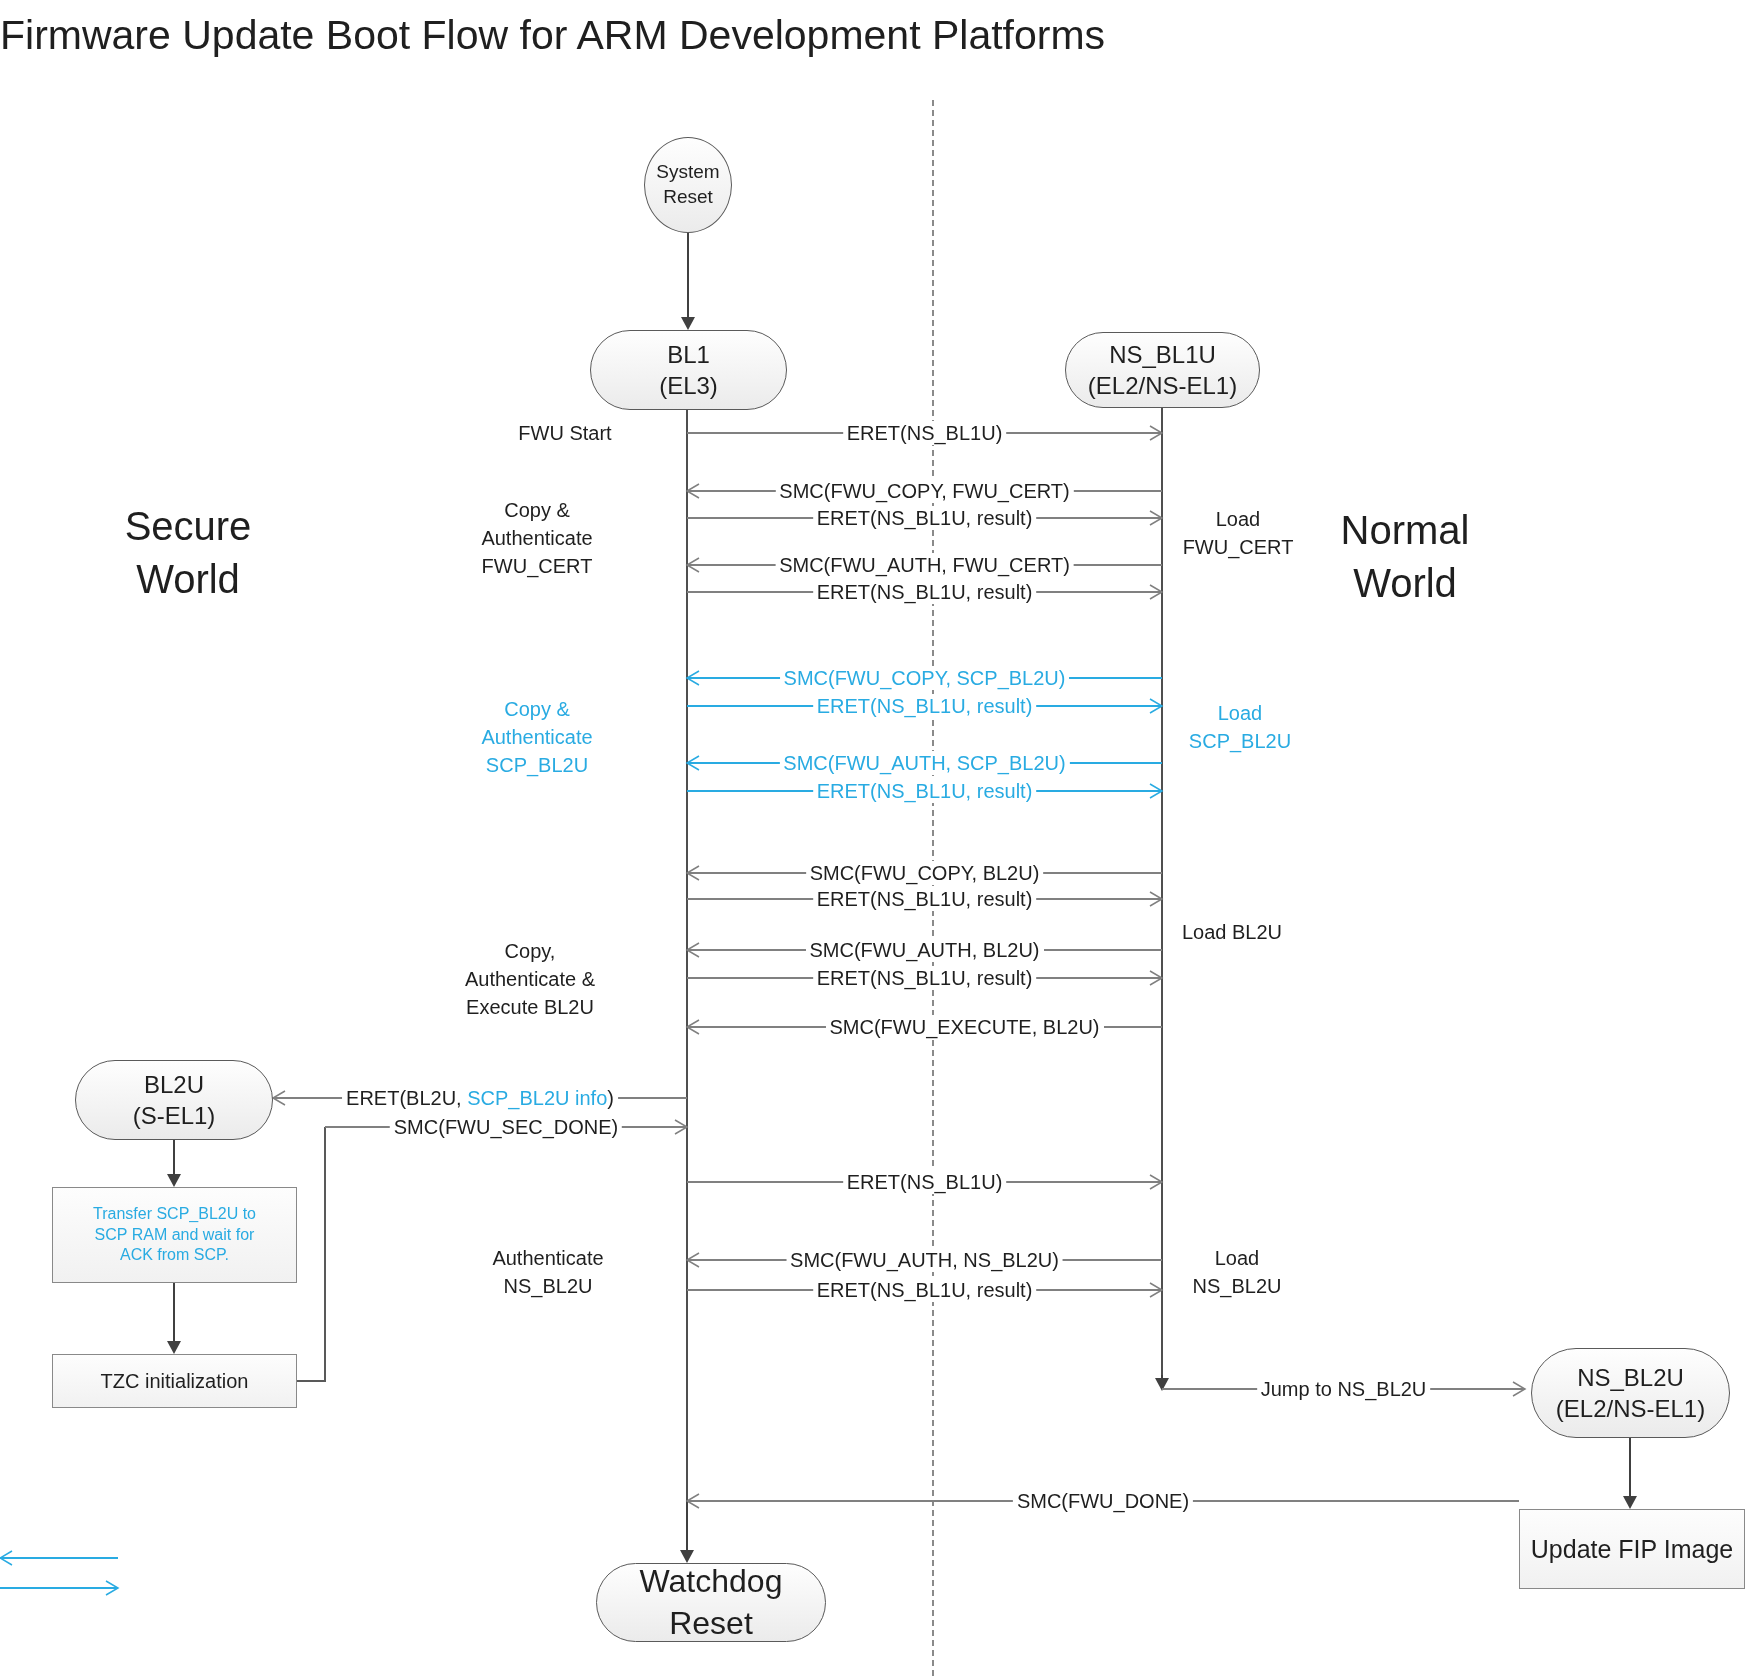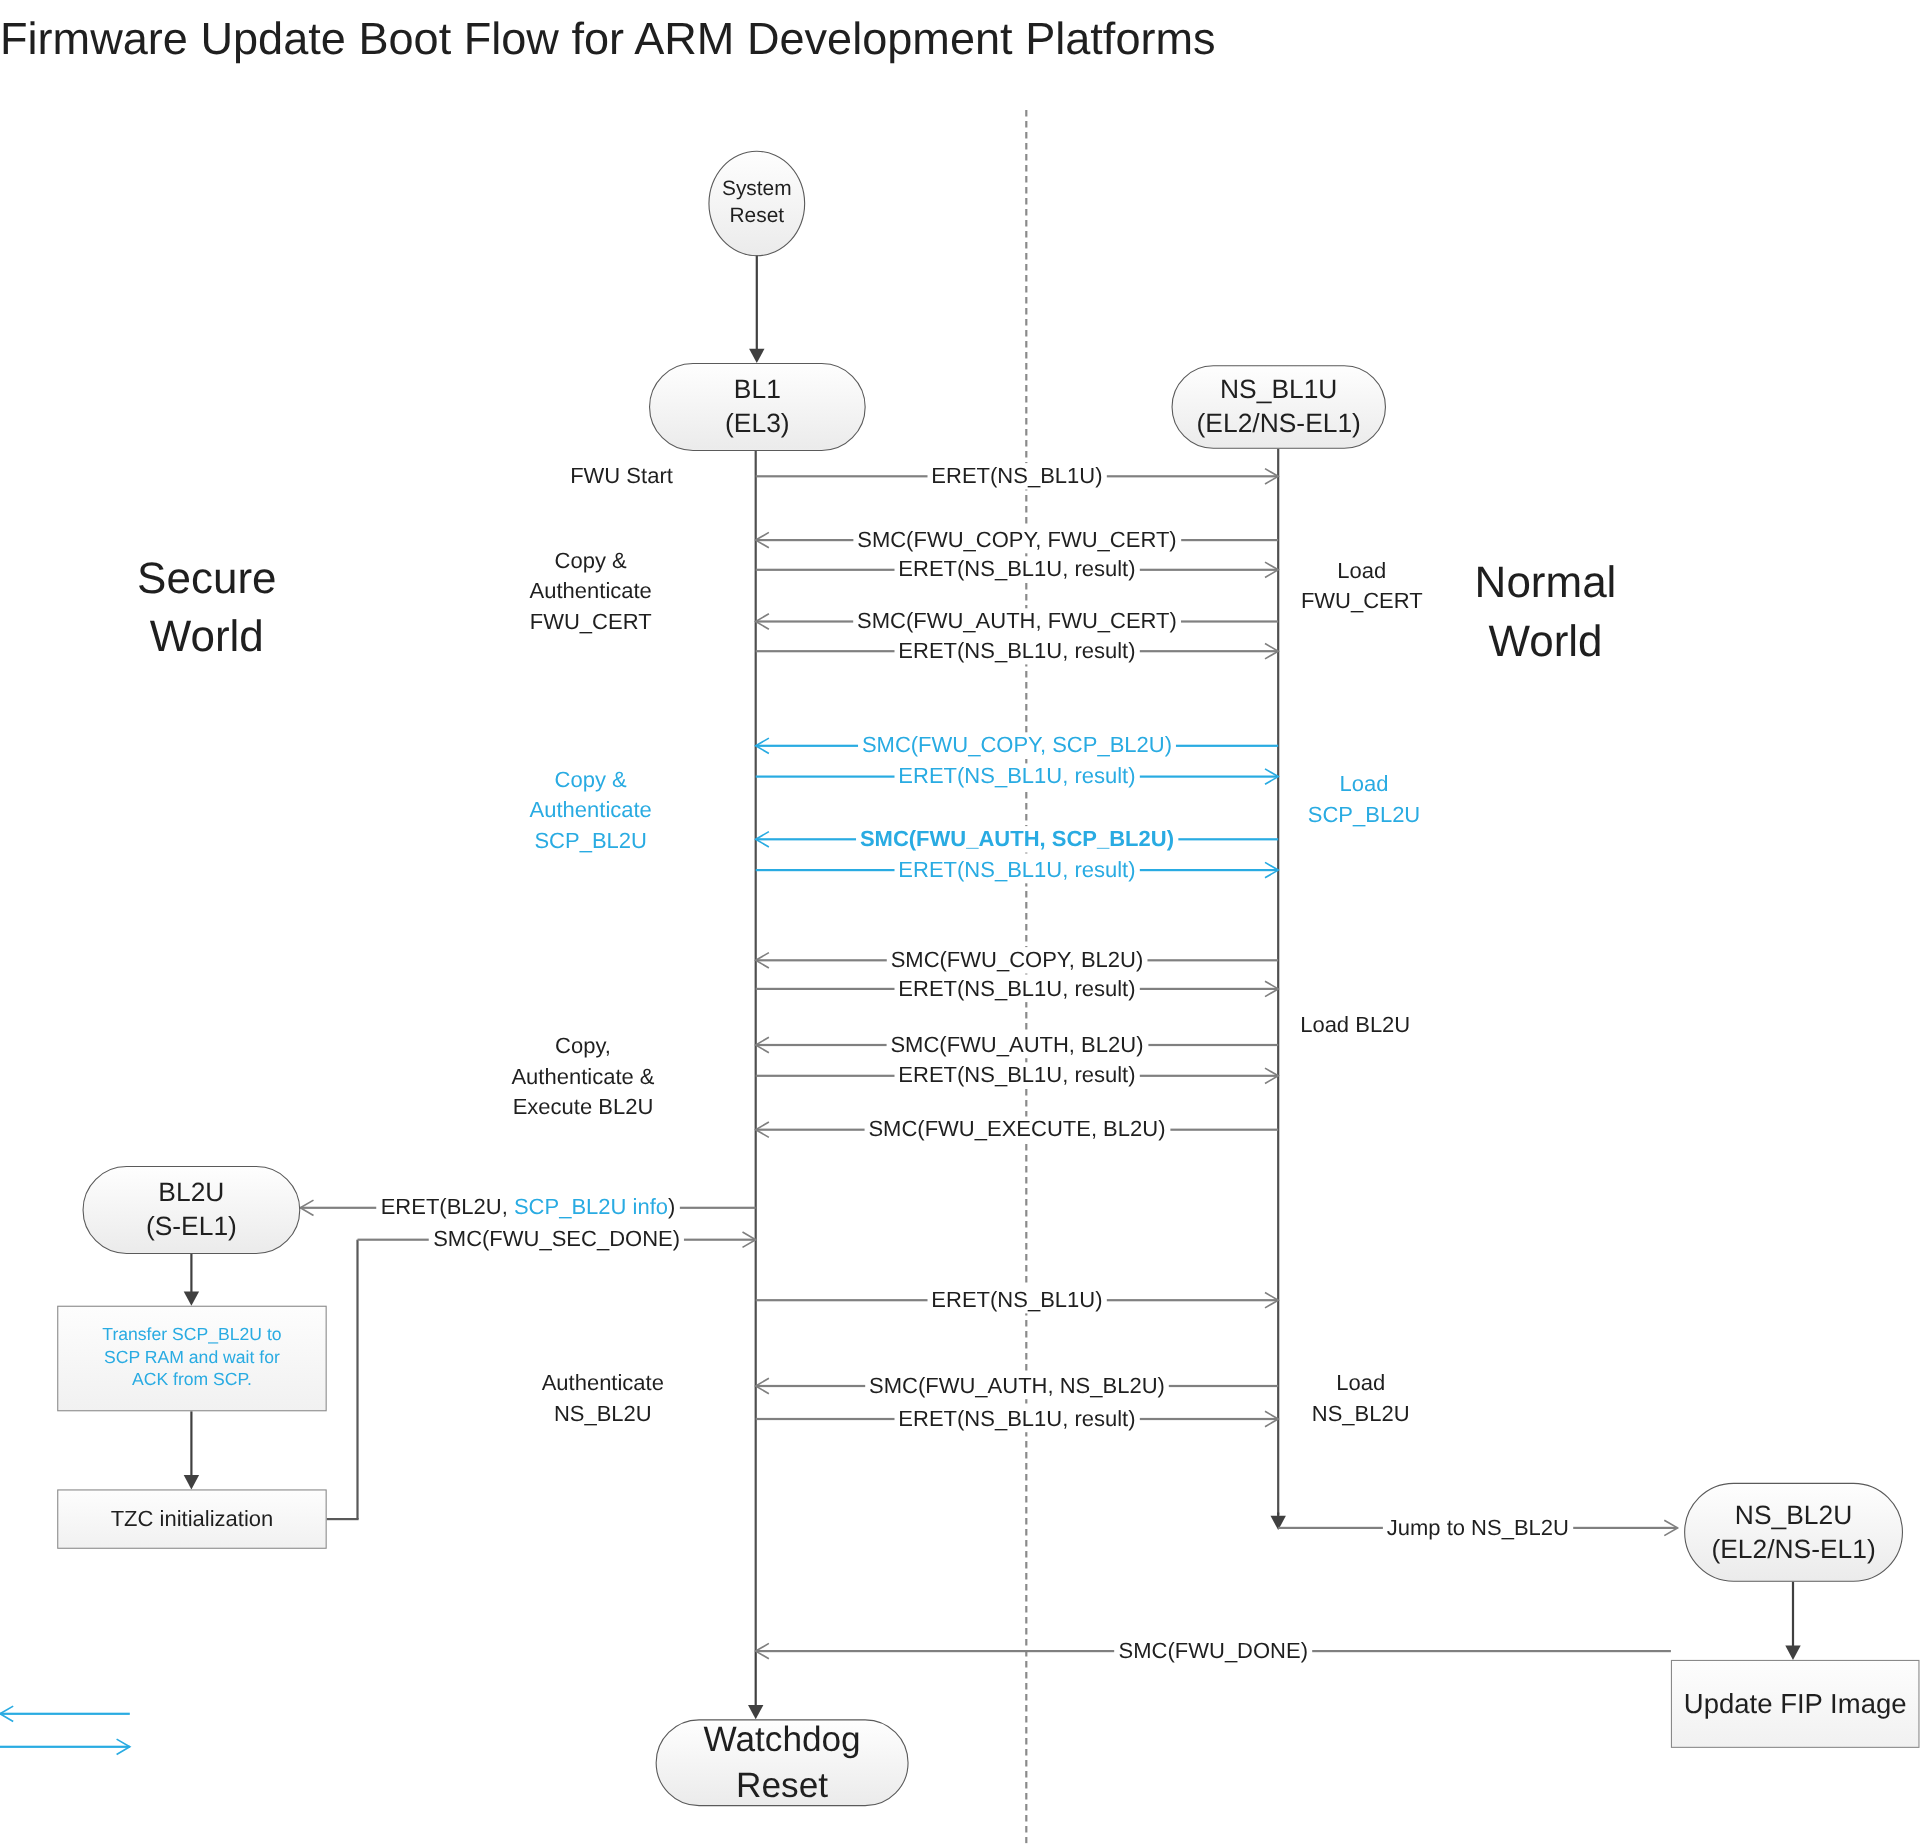--- a/index.html
+++ b/index.html
@@ -100,21 +100,21 @@
         <svg width="17" height="18" style="right: -2px;">
           <polyline points="3,2 15,9 3,16" fill="none" stroke="#29ABE2" stroke-width="1.5"></polyline>
         </svg>
         <span class="mlbl" style="color: rgb(41, 171, 226);">ERET(NS_BL1U, result)</span>
       </div>
       <div class="msg" style="left: 687px; top: 763px; width: 475px;">
         <div class="mline" style="background: rgb(41, 171, 226);"></div>
         <svg width="17" height="18" style="left: -2px;">
           <polyline points="14,2 2,9 14,16" fill="none" stroke="#29ABE2" stroke-width="1.5"></polyline>
         </svg>
-        <span class="mlbl" style="color: rgb(41, 171, 226); font-weight: bold;">SMC(FWU_AUTH, SCP_BL2U)</span>
+        <span class="mlbl" style="color: rgb(41, 171, 226);">SMC(FWU_AUTH, SCP_BL2U)</span>
       </div>
       <div class="msg" style="left: 687px; top: 791px; width: 475px;">
         <div class="mline" style="background: rgb(41, 171, 226);"></div>
         <svg width="17" height="18" style="right: -2px;">
           <polyline points="3,2 15,9 3,16" fill="none" stroke="#29ABE2" stroke-width="1.5"></polyline>
         </svg>
         <span class="mlbl" style="color: rgb(41, 171, 226);">ERET(NS_BL1U, result)</span>
       </div>
       <div class="msg" style="left: 687px; top: 873px; width: 475px;">
         <div class="mline" style="background: rgb(128, 128, 128);"></div>
@@ -142,21 +142,21 @@
         <svg width="17" height="18" style="right: -2px;">
           <polyline points="3,2 15,9 3,16" fill="none" stroke="#808080" stroke-width="1.5"></polyline>
         </svg>
         <span class="mlbl" style="color: rgb(31, 31, 31);">ERET(NS_BL1U, result)</span>
       </div>
       <div class="msg" style="left: 687px; top: 1027px; width: 475px;">
         <div class="mline" style="background: rgb(128, 128, 128);"></div>
         <svg width="17" height="18" style="left: -2px;">
           <polyline points="14,2 2,9 14,16" fill="none" stroke="#808080" stroke-width="1.5"></polyline>
         </svg>
-        <span class="mlbl" style="color: rgb(31, 31, 31);">SMC(FWU_EXECUTE, BL2U)</span>
+        <span class="mlbl" style="color: rgb(31, 31, 31); margin-left: 40px;">SMC(FWU_EXECUTE, BL2U)</span>
       </div>
       <div class="msg" style="left: 273px; top: 1098px; width: 414px;">
         <div class="mline" style="background: rgb(128, 128, 128);"></div>
         <svg width="17" height="18" style="left: -2px;">
           <polyline points="14,2 2,9 14,16" fill="none" stroke="#808080" stroke-width="1.5"></polyline>
         </svg>
         <span class="mlbl"><span style="color: rgb(31, 31, 31);">ERET(BL2U, </span><span style="color: rgb(41, 171, 226);">SCP_BL2U info</span><span style="color: rgb(31, 31, 31);">)</span></span>
       </div>
       <div class="msg" style="left: 325px; top: 1127px; width: 362px;">
         <div class="mline" style="background: rgb(128, 128, 128);"></div>

